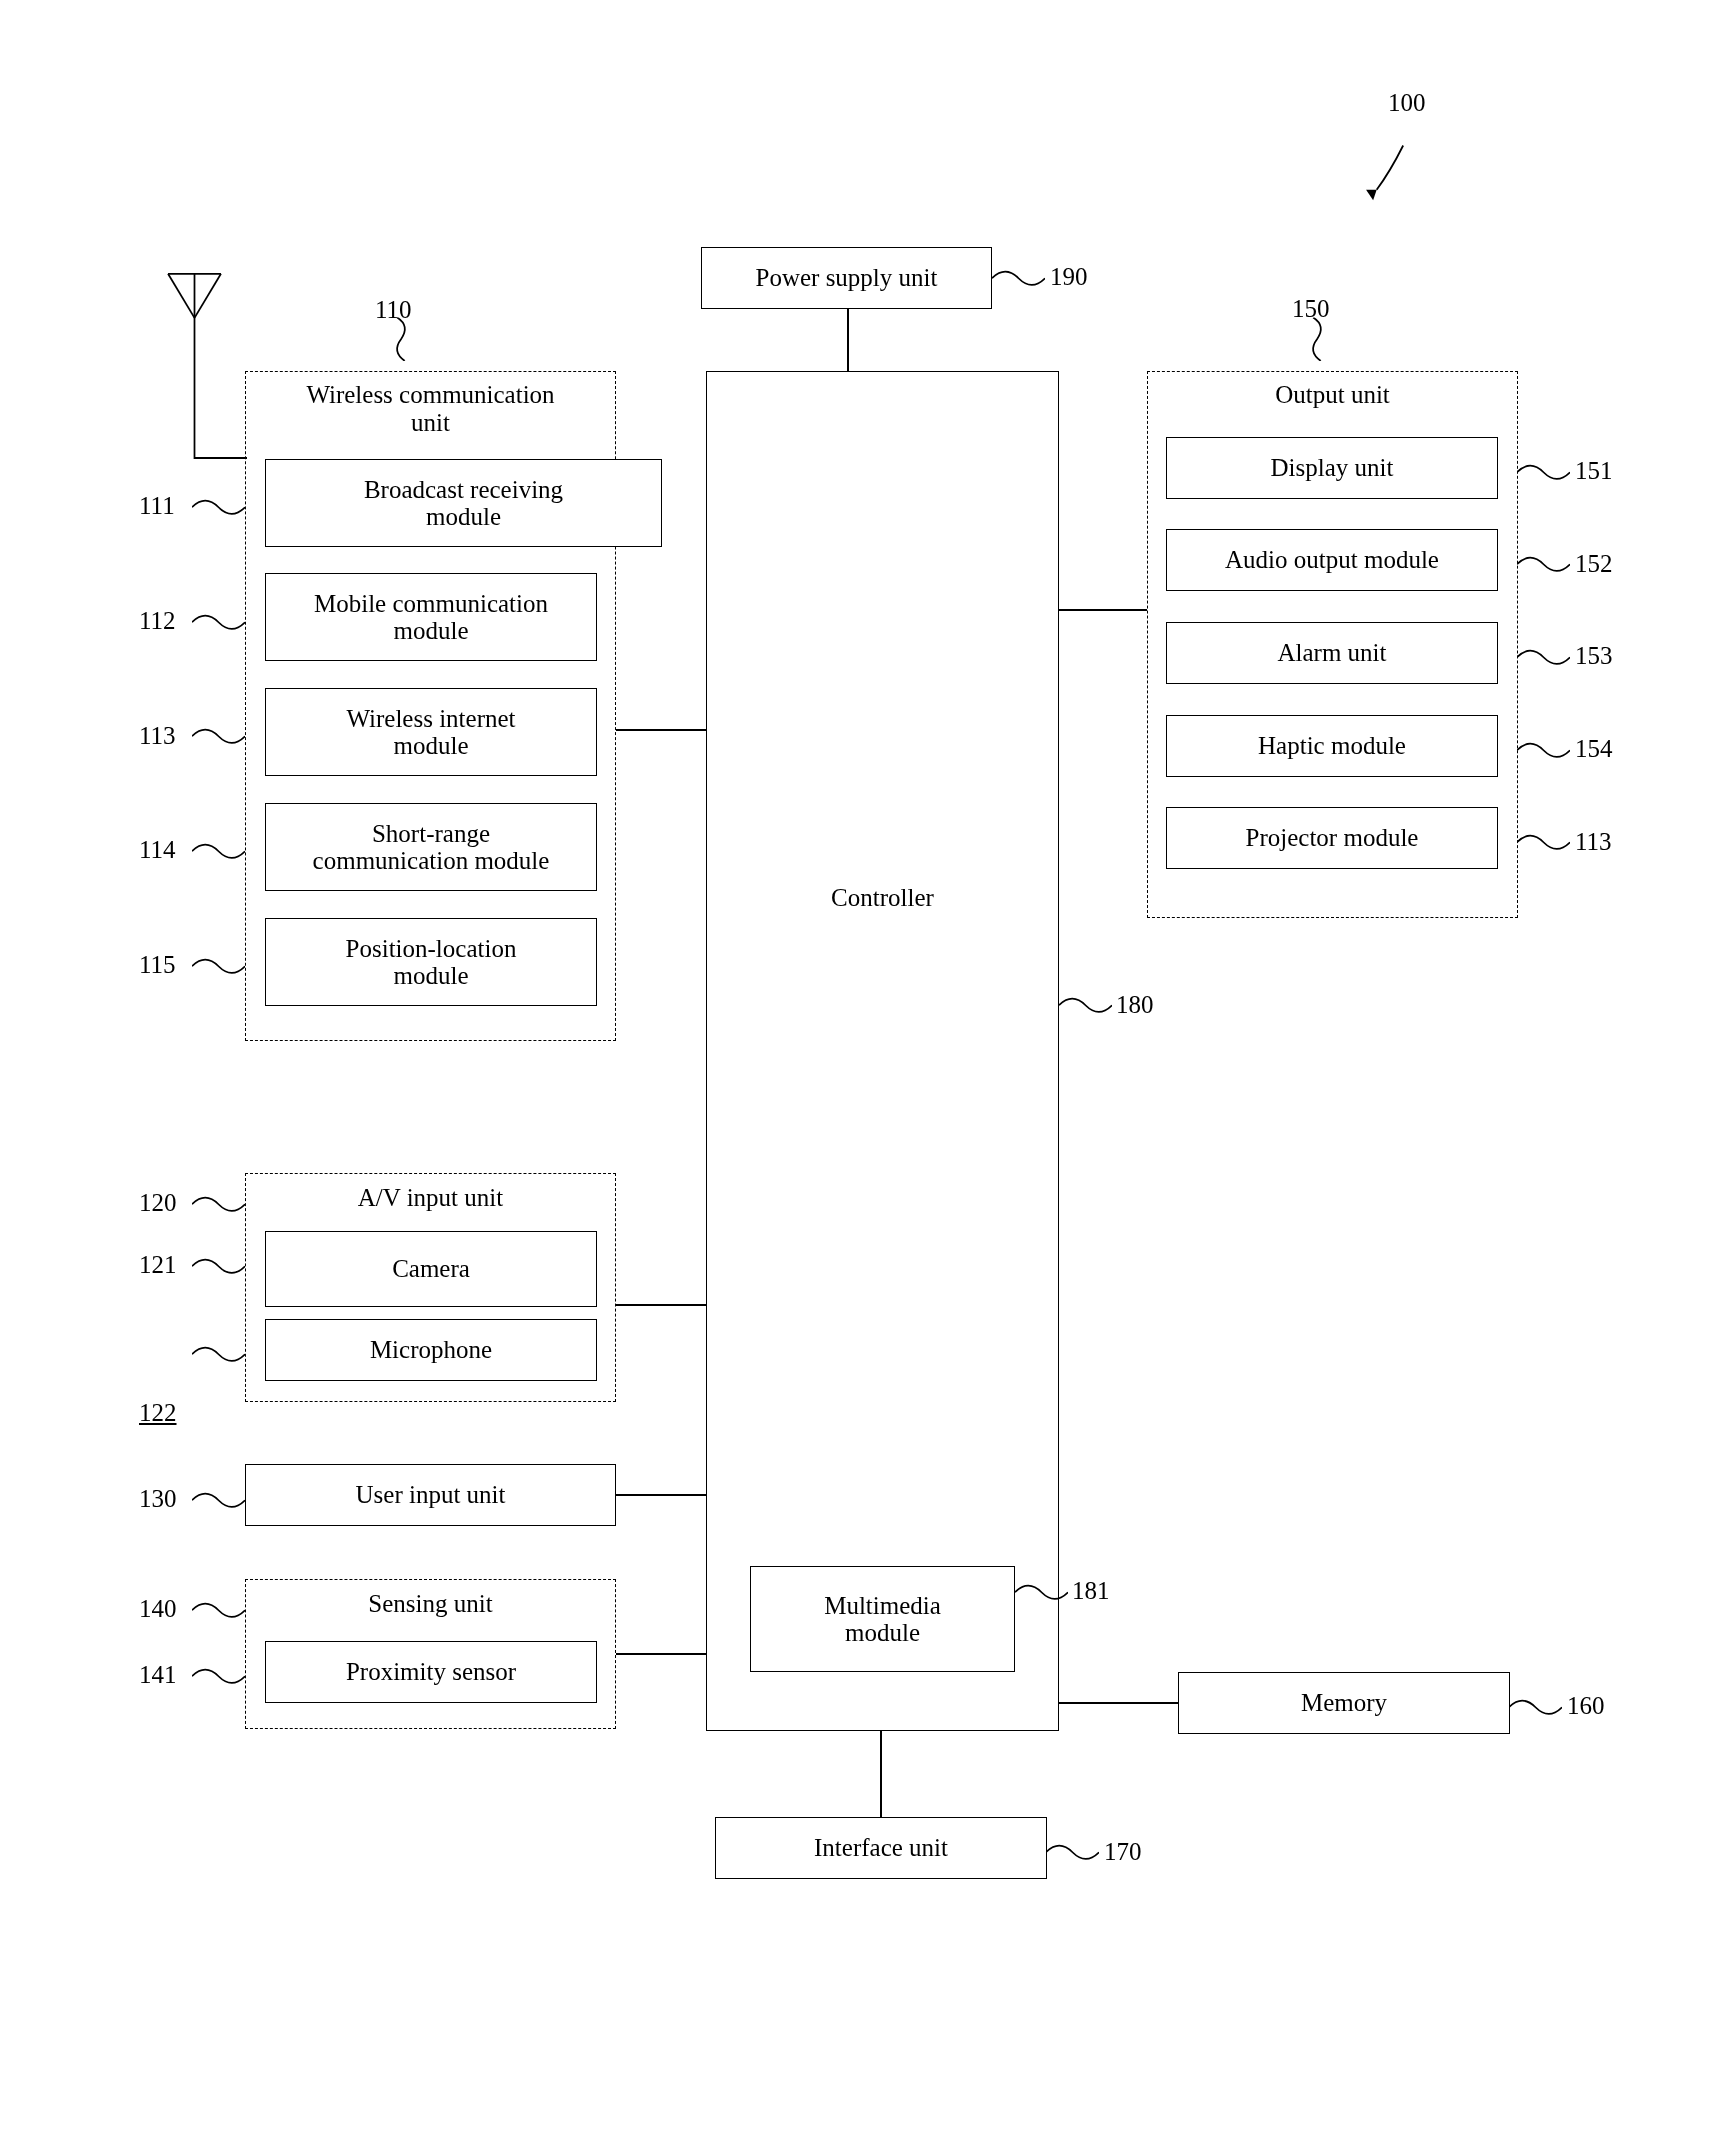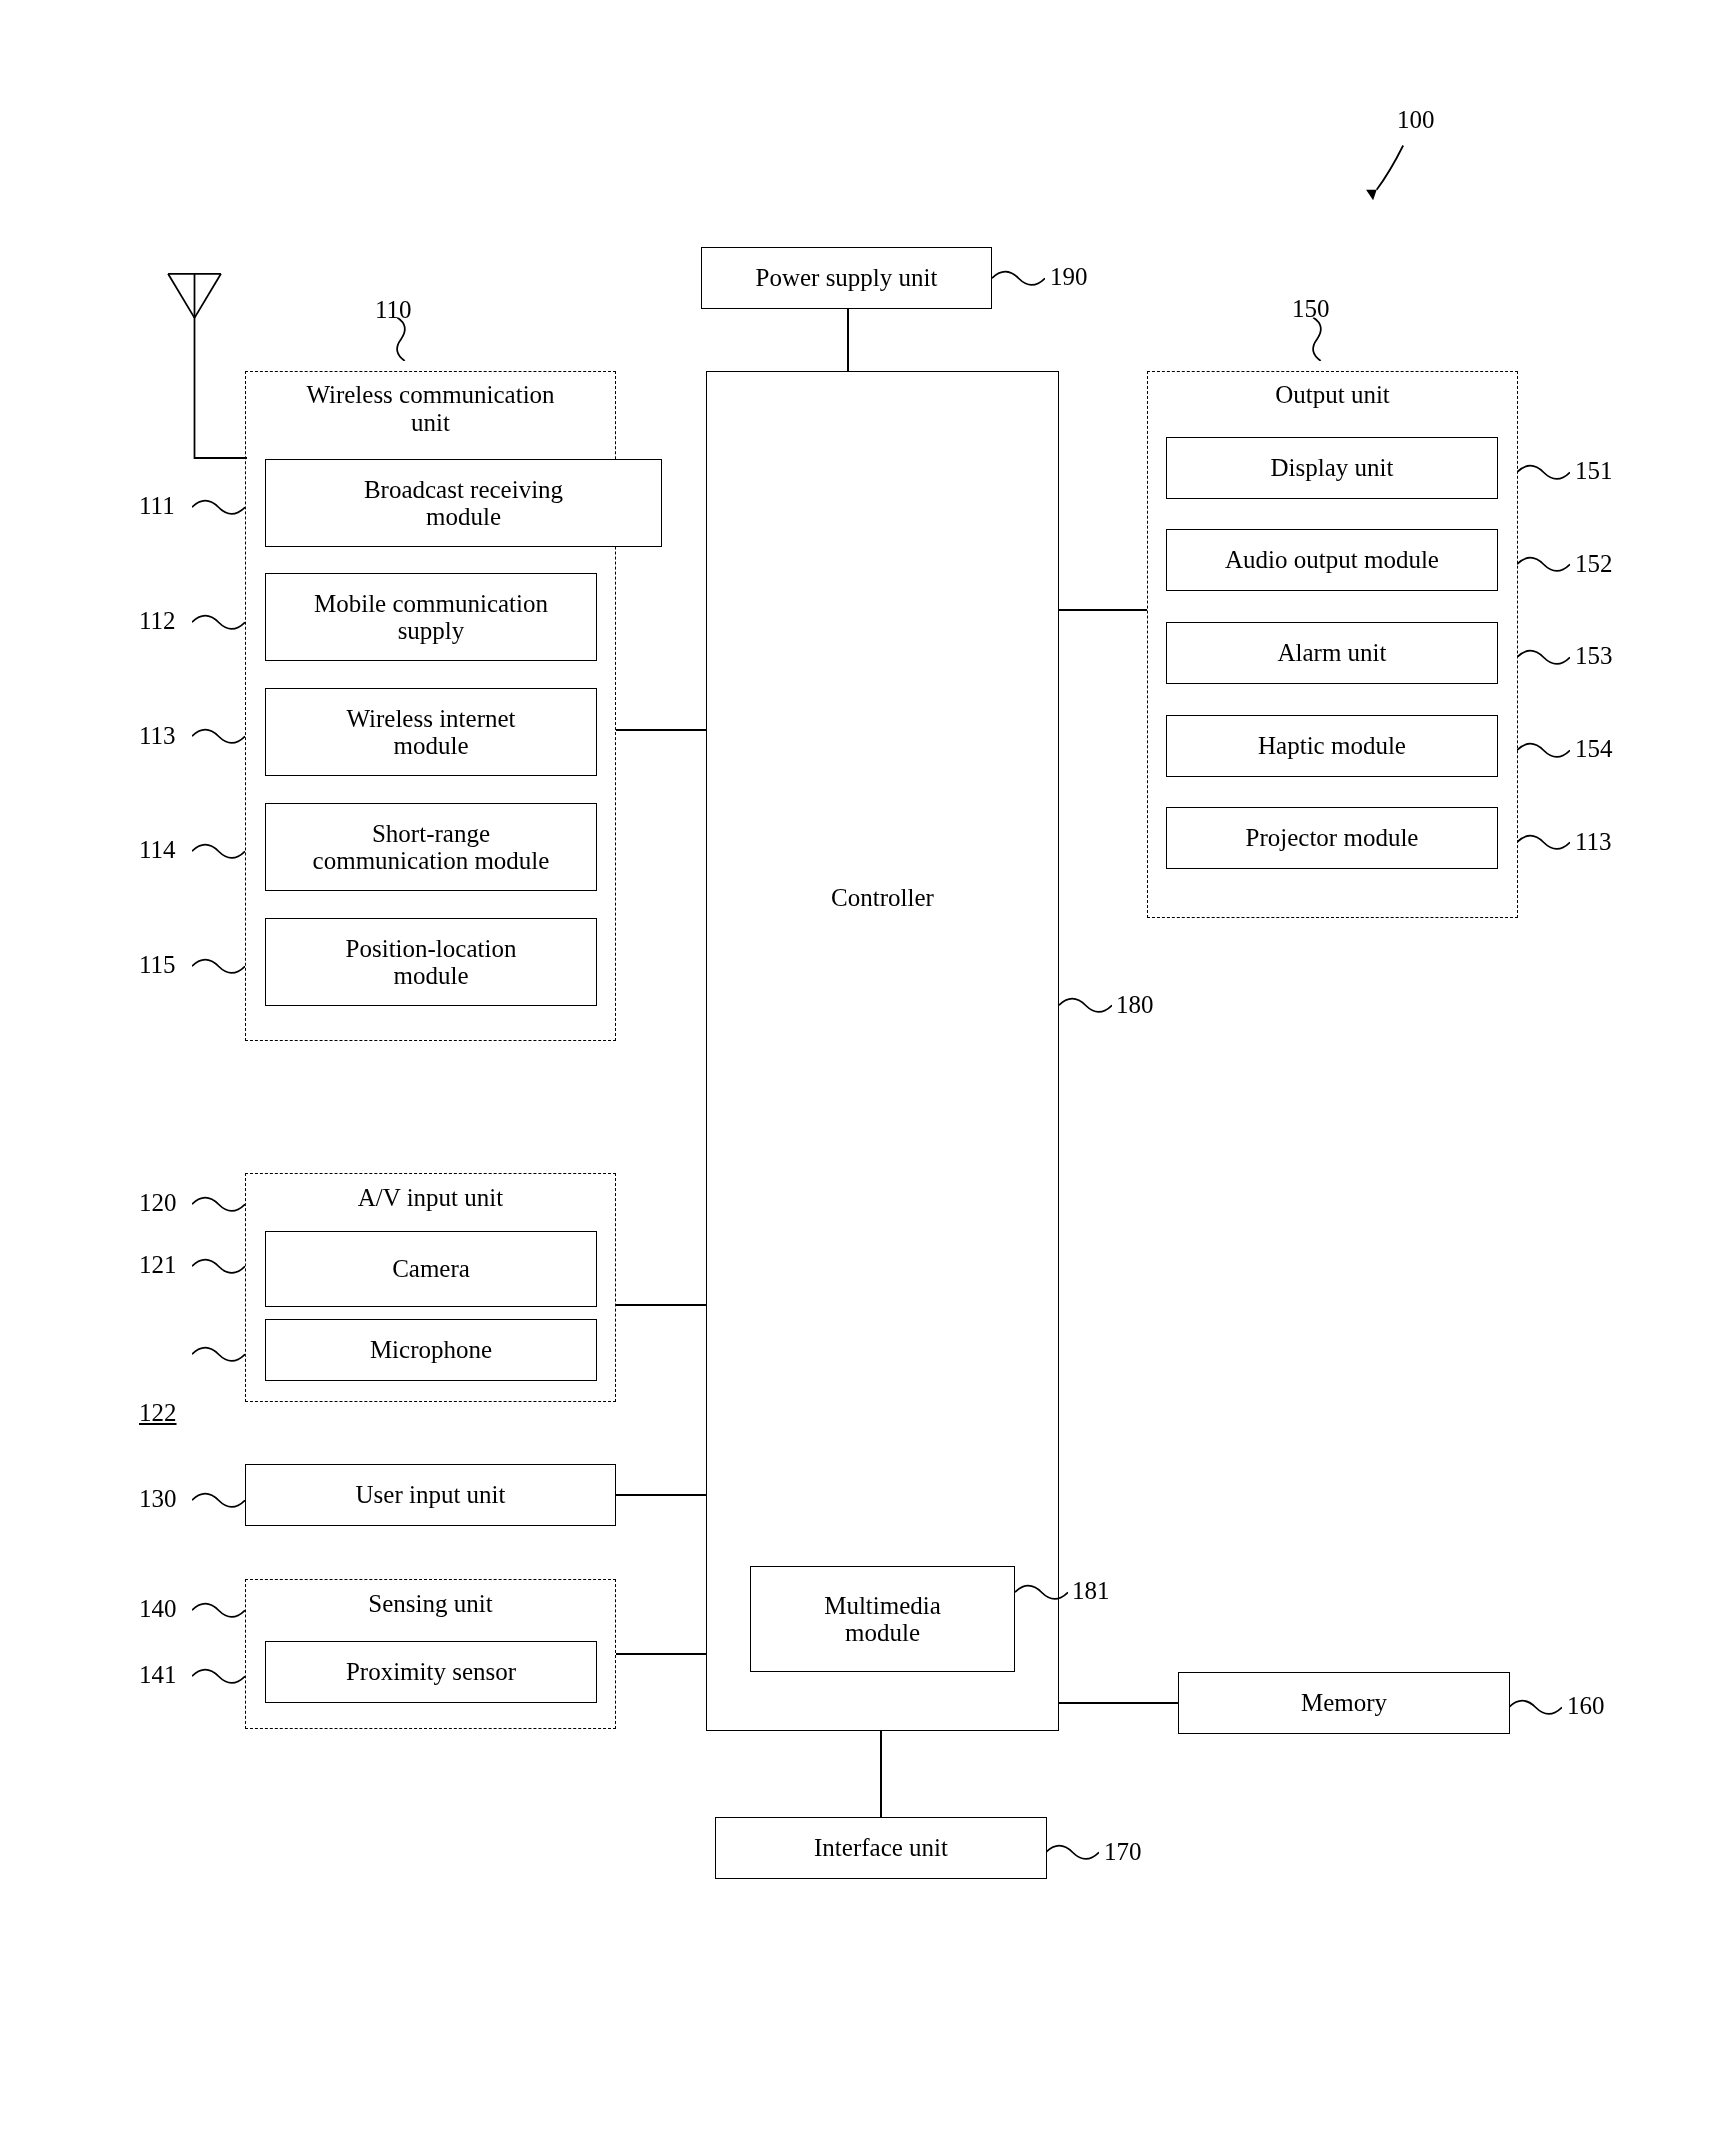--- a/index.html
+++ b/index.html
@@ -24,21 +24,21 @@
   .vline { width: 1.8px; }
 
   
   .antenna svg { display:block; }
   
   .arrow svg { display:block; }
 </style>
 </head>
 <body>
 
-<div class="ref" style="left:1388px; top:106px;margin-left:9px;">100</div>
+<div class="ref" style="left:1388px; top:89px;">100</div>
 <div class="abs arrow" style="left:1359px; top:141px;">
   <svg width="53" height="62" viewBox="0 0 60 70">
     <path d="M50 5 Q 35 35 20 55" stroke="#000" stroke-width="2" fill="none"></path>
     <path d="M20 55 l -12 0 l 8 12 z" fill="#000"></path>
   </svg>
 </div>
 
 <div class="abs antenna" style="left:159px; top:265px;">
   <svg width="71" height="194" viewBox="0 0 80 220">
     <line x1="10" y1="10" x2="70" y2="10" stroke="#000" stroke-width="2"></line>
@@ -80,21 +80,21 @@
 </div>
 <div class="tilde" style="left:192px; top:494px;">
   <svg width="53" height="26.5" viewBox="0 0 60 30">
       <path d="M0 15 Q15 0 30 15 Q45 30 60 15" stroke="#000" stroke-width="2" fill="none"></path>
     </svg>
 </div>
 <div class="ref" style="left:139px; top:492px;">111</div>
 
 <div class="abs solid-box" style="left:265px; top:573px; width:332px; height:88px;">
   <span style="white-space:pre-line;">Mobile communication
-supply</span>
+module</span>
 </div>
 <div class="tilde" style="left:192px; top:609px;">
   <svg width="53" height="26.5" viewBox="0 0 60 30">
       <path d="M0 15 Q15 0 30 15 Q45 30 60 15" stroke="#000" stroke-width="2" fill="none"></path>
     </svg>
 </div>
 <div class="ref" style="left:139px; top:607px;">112</div>
 
 <div class="abs solid-box" style="left:265px; top:688px; width:332px; height:88px;">
   <span style="white-space:pre-line;">Wireless internet

